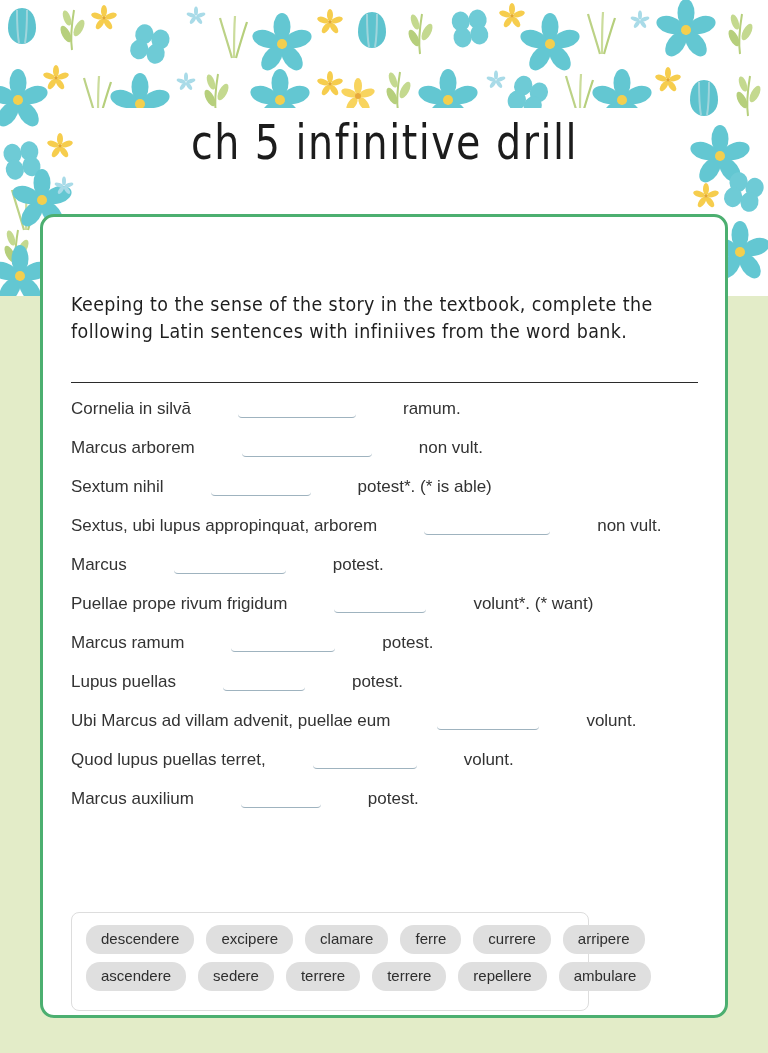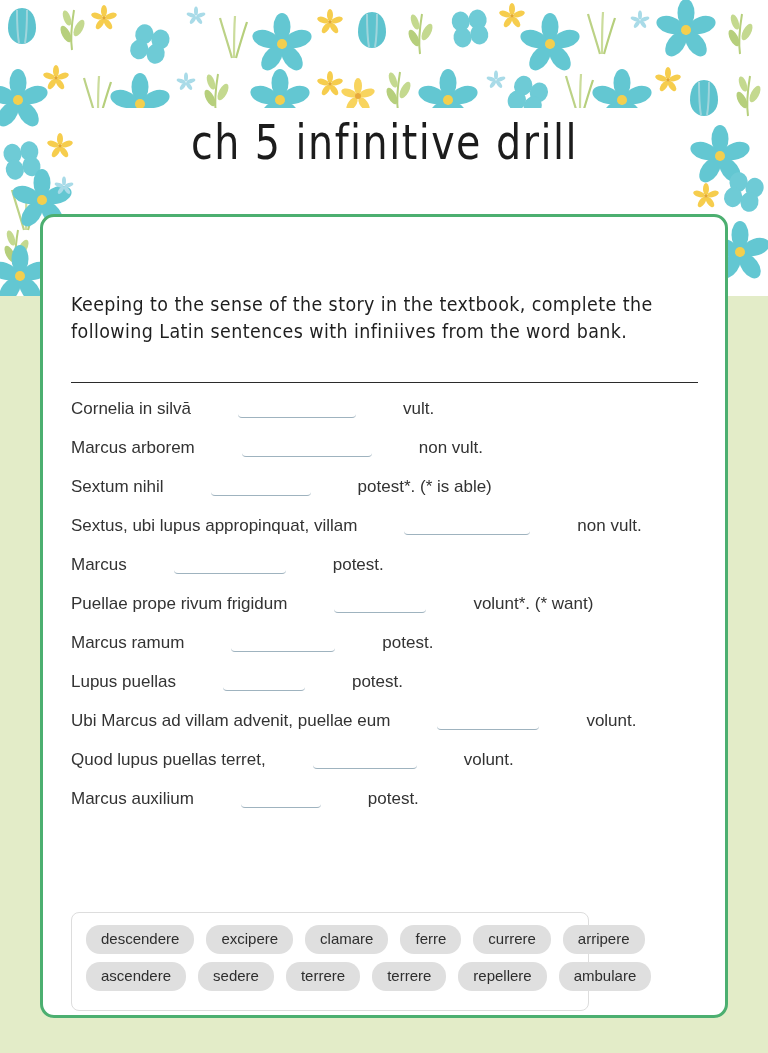--- a/index.html
+++ b/index.html
@@ -297,34 +297,34 @@
   <div id="card"></div>
 
   <div id="instructions">Keeping to the sense of the story in the textbook, complete the following Latin sentences with infiniives from the word bank.</div>
 
   <div id="divider"></div>
 
   <div id="questions">
       <div class="q-row">
         <span class="q-seg">Cornelia in silvā</span>
         <span class="q-blank" style="width: 118px;"></span>
-        <span class="q-seg">vult.</span>
+        <span class="q-seg">ramum.</span>
       </div>
       <div class="q-row">
         <span class="q-seg">Marcus arborem</span>
         <span class="q-blank" style="width: 130px;"></span>
         <span class="q-seg">non vult.</span>
       </div>
       <div class="q-row">
         <span class="q-seg">Sextum nihil</span>
         <span class="q-blank" style="width: 100px;"></span>
         <span class="q-seg">potest*. (* is able)</span>
       </div>
       <div class="q-row">
-        <span class="q-seg">Sextus, ubi lupus appropinquat, villam</span>
+        <span class="q-seg">Sextus, ubi lupus appropinquat, arborem</span>
         <span class="q-blank" style="width: 126px;"></span>
         <span class="q-seg">non vult.</span>
       </div>
       <div class="q-row">
         <span class="q-seg">Marcus</span>
         <span class="q-blank" style="width: 112px;"></span>
         <span class="q-seg">potest.</span>
       </div>
       <div class="q-row">
         <span class="q-seg">Puellae prope rivum frigidum</span>

